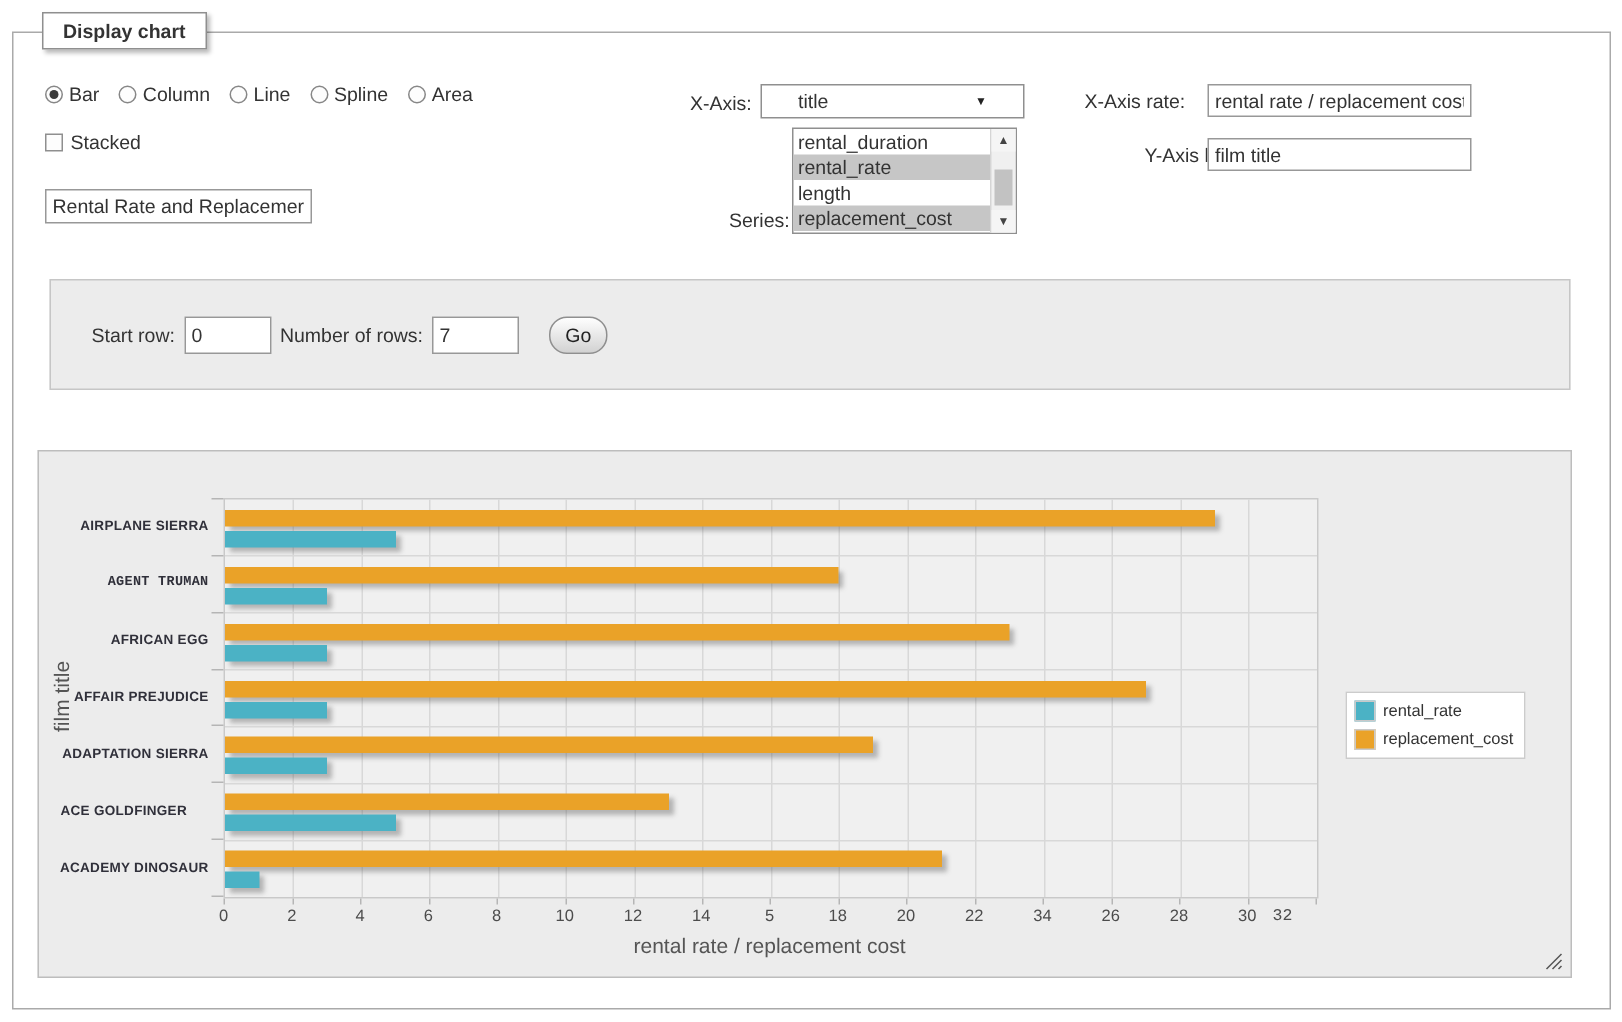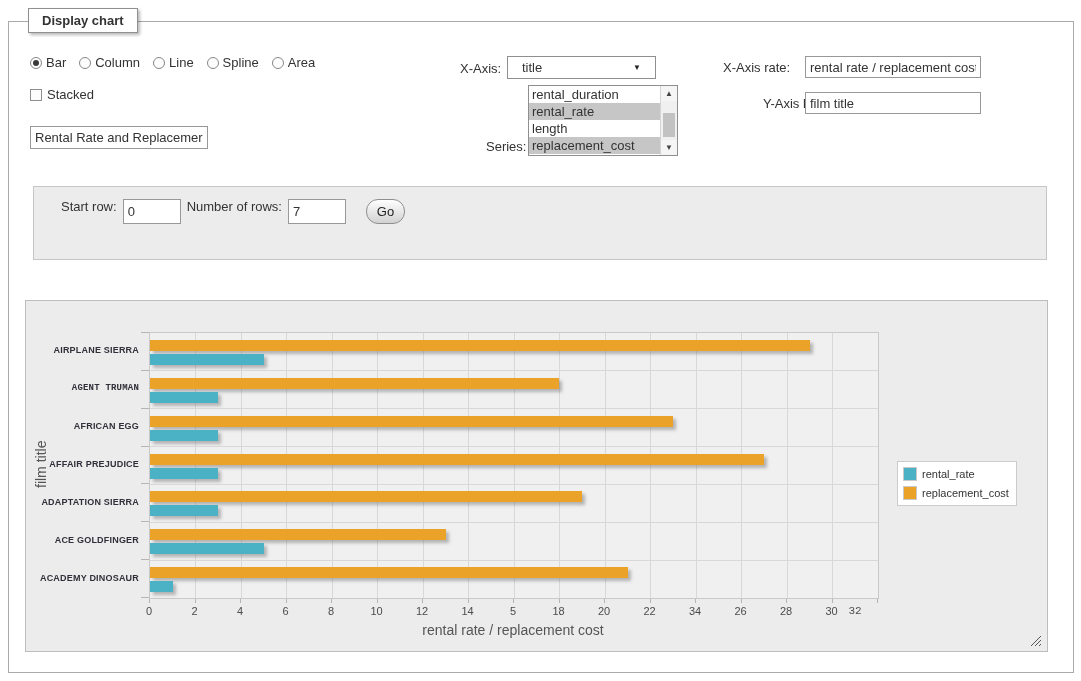--- a/index.html
+++ b/index.html
@@ -21,22 +21,22 @@
   .radio.checked::after{content:"";position:absolute;left:2px;top:2px;width:6px;height:6px;
          border-radius:50%;background:#3a3a3a;}
   #stacked-row{left:30px;top:87px;display:flex;align-items:center;gap:5px;}
   .checkbox{width:12px;height:12px;border:1px solid #8f8f8f;background:#fdfdfd;display:inline-block;box-sizing:border-box;}
 
   input.txt{border:1px solid #989898;background:#fff;font-family:"Liberation Sans",sans-serif;
             font-size:13px;color:#333;padding:3px 4px;box-sizing:border-box;}
   #chart-title-input{left:30px;top:126px;width:178px;height:23px;}
 
   #xaxis-caption{left:460px;top:61px;}
-  #xaxis-select{left:507px;top:56px;width:149px;height:23px;border:1px solid #8f8f8f;background:#fff;
-                display:flex;align-items:center;justify-content:space-between;padding:0 14px;
+  #xaxis-select{left:507px;top:56px;width:176px;height:23px;border:1px solid #8f8f8f;background:#fff;
+                display:flex;align-items:center;justify-content:space-between;padding:0 24px;
                 font-size:13px;box-sizing:border-box;}
   #xaxis-select .arrow{font-size:8px;color:#222;}
 
   #series-caption{left:486px;top:139px;}
   #series-listbox{left:528px;top:85px;width:150px;height:71px;border:1px solid #8f8f8f;background:#fff;
                   display:flex;box-sizing:border-box;}
   #series-options{flex:1;overflow:hidden;}
   .lb-opt{height:17px;line-height:17px;font-size:13px;padding:0 3px;white-space:nowrap;}
   .lb-opt.sel{background:#c6c6c6;}
   #series-scrollbar{width:16px;background:#f0f0f0;border-left:1px solid #d5d5d5;display:flex;
@@ -46,21 +46,21 @@
   #sb-track{flex:1;width:16px;position:relative;}
   #sb-thumb{position:absolute;left:2px;top:12px;width:12px;height:24px;background:#c2c2c2;}
 
   #xlabel-caption{left:723px;top:60px;}
   #xlabel-input{left:805px;top:56px;width:176px;height:22px;}
   #ylabel-caption{left:763px;top:96px;}
   #ylabel-input{left:805px;top:92px;width:176px;height:22px;}
 
   
   #rows-panel{left:33px;top:186px;width:1014px;height:74px;background:#ececec;border:1px solid #c6c6c6;box-sizing:border-box;}
-  #rows-inner{position:absolute;left:27px;top:0;height:100%;display:flex;align-items:flex-start;gap:6px;margin-top:12px;}
+  #rows-inner{position:absolute;left:27px;top:0;height:100%;display:flex;align-items:center;gap:6px;}
   #rows-inner input.txt{width:58px;height:25px;}
   #go-button{margin-left:14px;width:37px;height:23px;border:1px solid #8f8f8f;border-radius:12px;
              background:linear-gradient(#fefefe,#d2d2d2);font-size:13px;color:#222;
              display:flex;align-items:center;justify-content:center;font-family:"Liberation Sans",sans-serif;}
 
   
   #chart-box{left:25px;top:300px;width:1023px;height:352px;background:#ececec;border:1px solid #bdbdbd;box-sizing:border-box;}
   #chart-title{position:absolute;left:123px;width:728px;top:5px;text-align:center;font-size:15px;color:#2d2d2d;}
   #plot{position:absolute;left:123px;top:31px;width:728px;height:265px;background:#f0f0f0;border:1px solid #c9c9c9;}
   .vgrid{position:absolute;top:0;bottom:0;width:1px;background:#d8d8d8;}
@@ -229,21 +229,21 @@
       <div class="xtick-label" style="left: 743px; top: 304px;">28</div>
       <div class="xtick" style="left: 805.5px; top: 298px;"></div>
       <div class="xtick-label" style="left: 788.5px; top: 304px;">30</div>
       <div class="xtick" style="left: 851px; top: 298px;"></div>
       <div class="xtick-label" style="left: 812px; top: 304px; font-family: Liberation Mono, monospace;">32</div>
       <div class="cat-label" style="top: 44.4286px;">AIRPLANE SIERRA</div>
       <div class="cat-label" style="top: 82.2857px; font-family: Liberation Mono, monospace;">AGENT TRUMAN</div>
       <div class="cat-label" style="top: 120.143px;">AFRICAN EGG</div>
       <div class="cat-label" style="top: 158px;">AFFAIR PREJUDICE</div>
       <div class="cat-label" style="top: 195.857px;">ADAPTATION SIERRA</div>
-      <div class="cat-label" style="top: 233.714px;">ACE GOLDFINGER</div>
+      <div class="cat-label" style="top: 233.714px; text-align: center;">ACE GOLDFINGER</div>
       <div class="cat-label" style="top: 271.571px;">ACADEMY DINOSAUR</div>
       <div class="ytick" style="left: 115px; top: 31px;"></div>
       <div class="ytick" style="left: 115px; top: 69px;"></div>
       <div class="ytick" style="left: 115px; top: 107px;"></div>
       <div class="ytick" style="left: 115px; top: 145px;"></div>
       <div class="ytick" style="left: 115px; top: 182px;"></div>
       <div class="ytick" style="left: 115px; top: 220px;"></div>
       <div class="ytick" style="left: 115px; top: 258px;"></div>
       <div class="ytick" style="left: 115px; top: 296px;"></div>
     </div>

